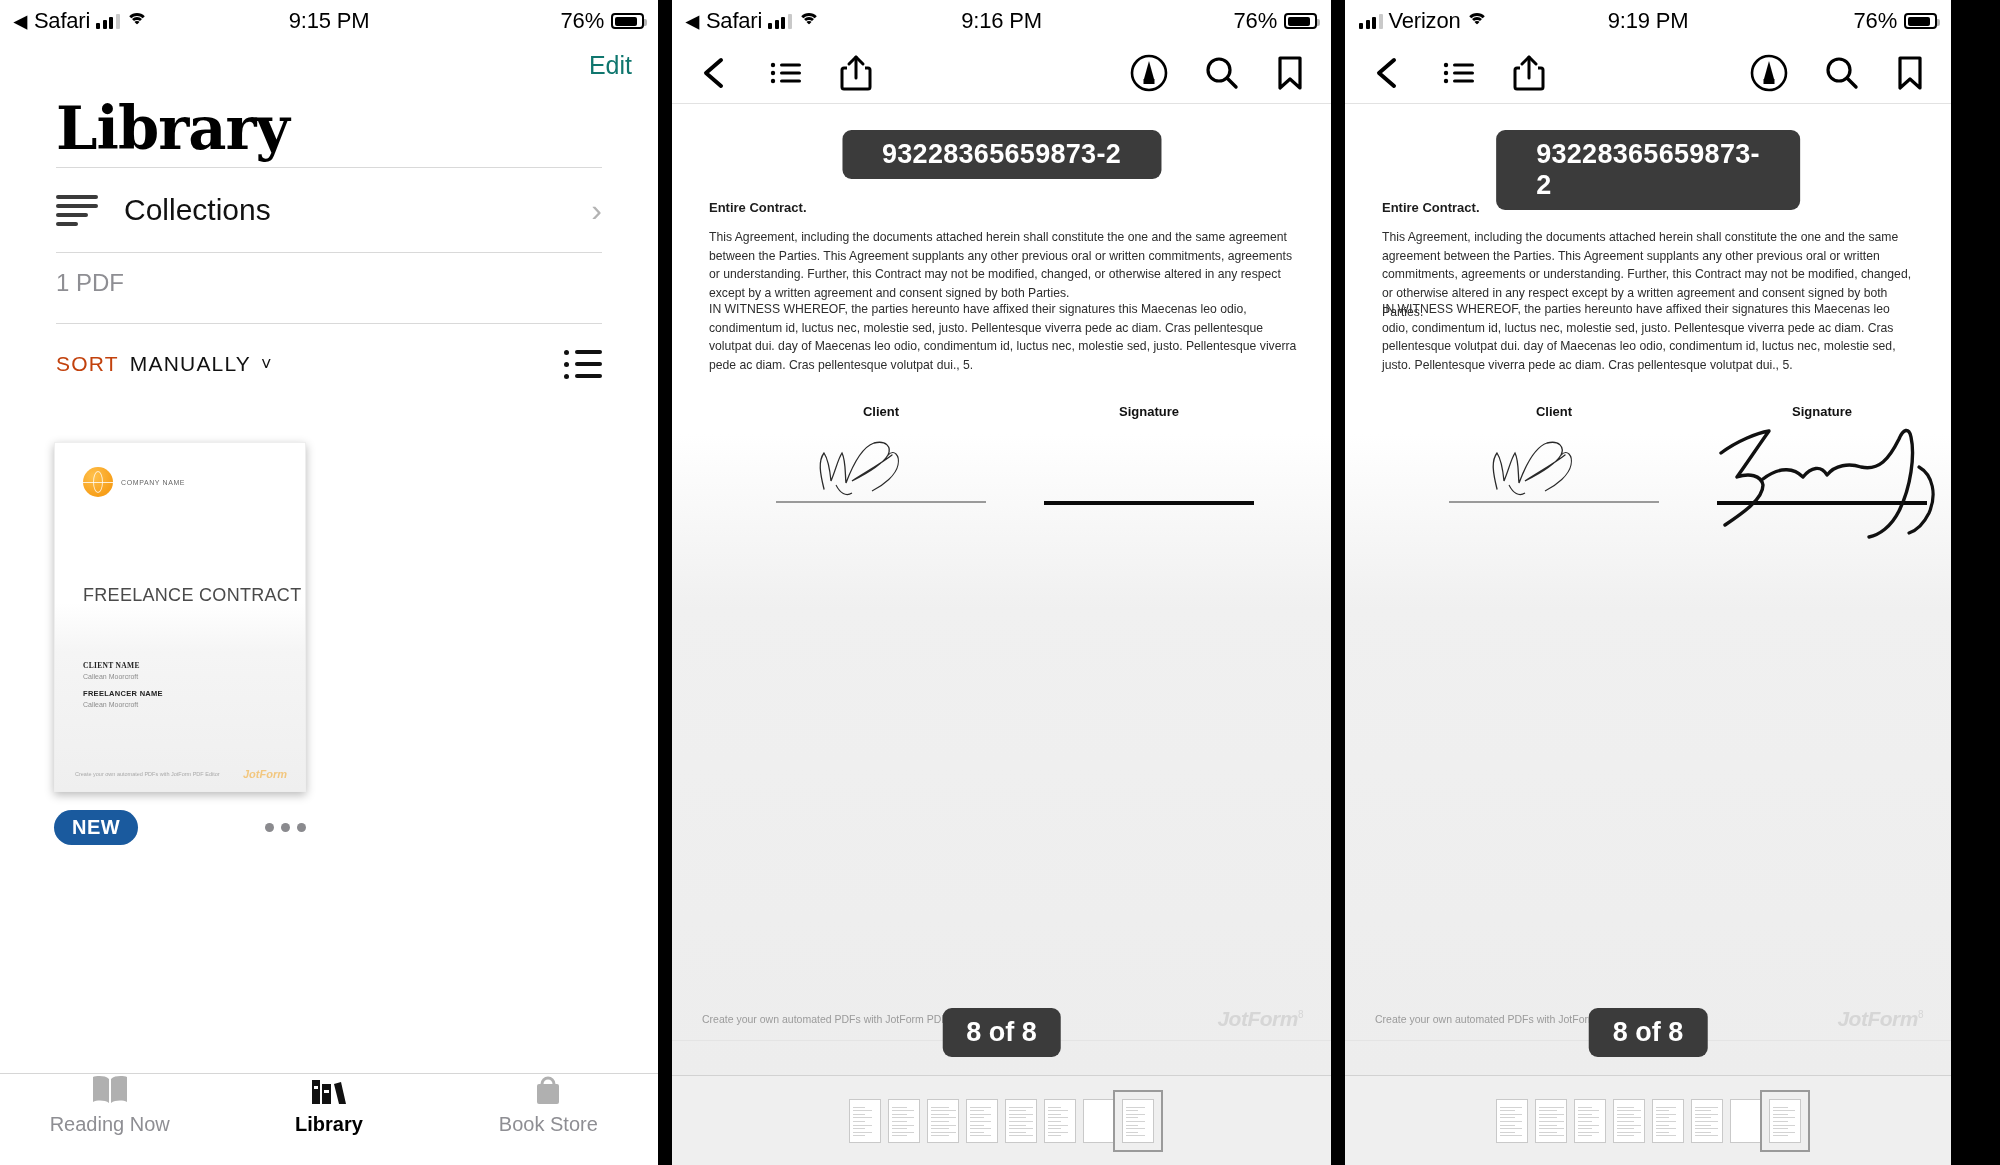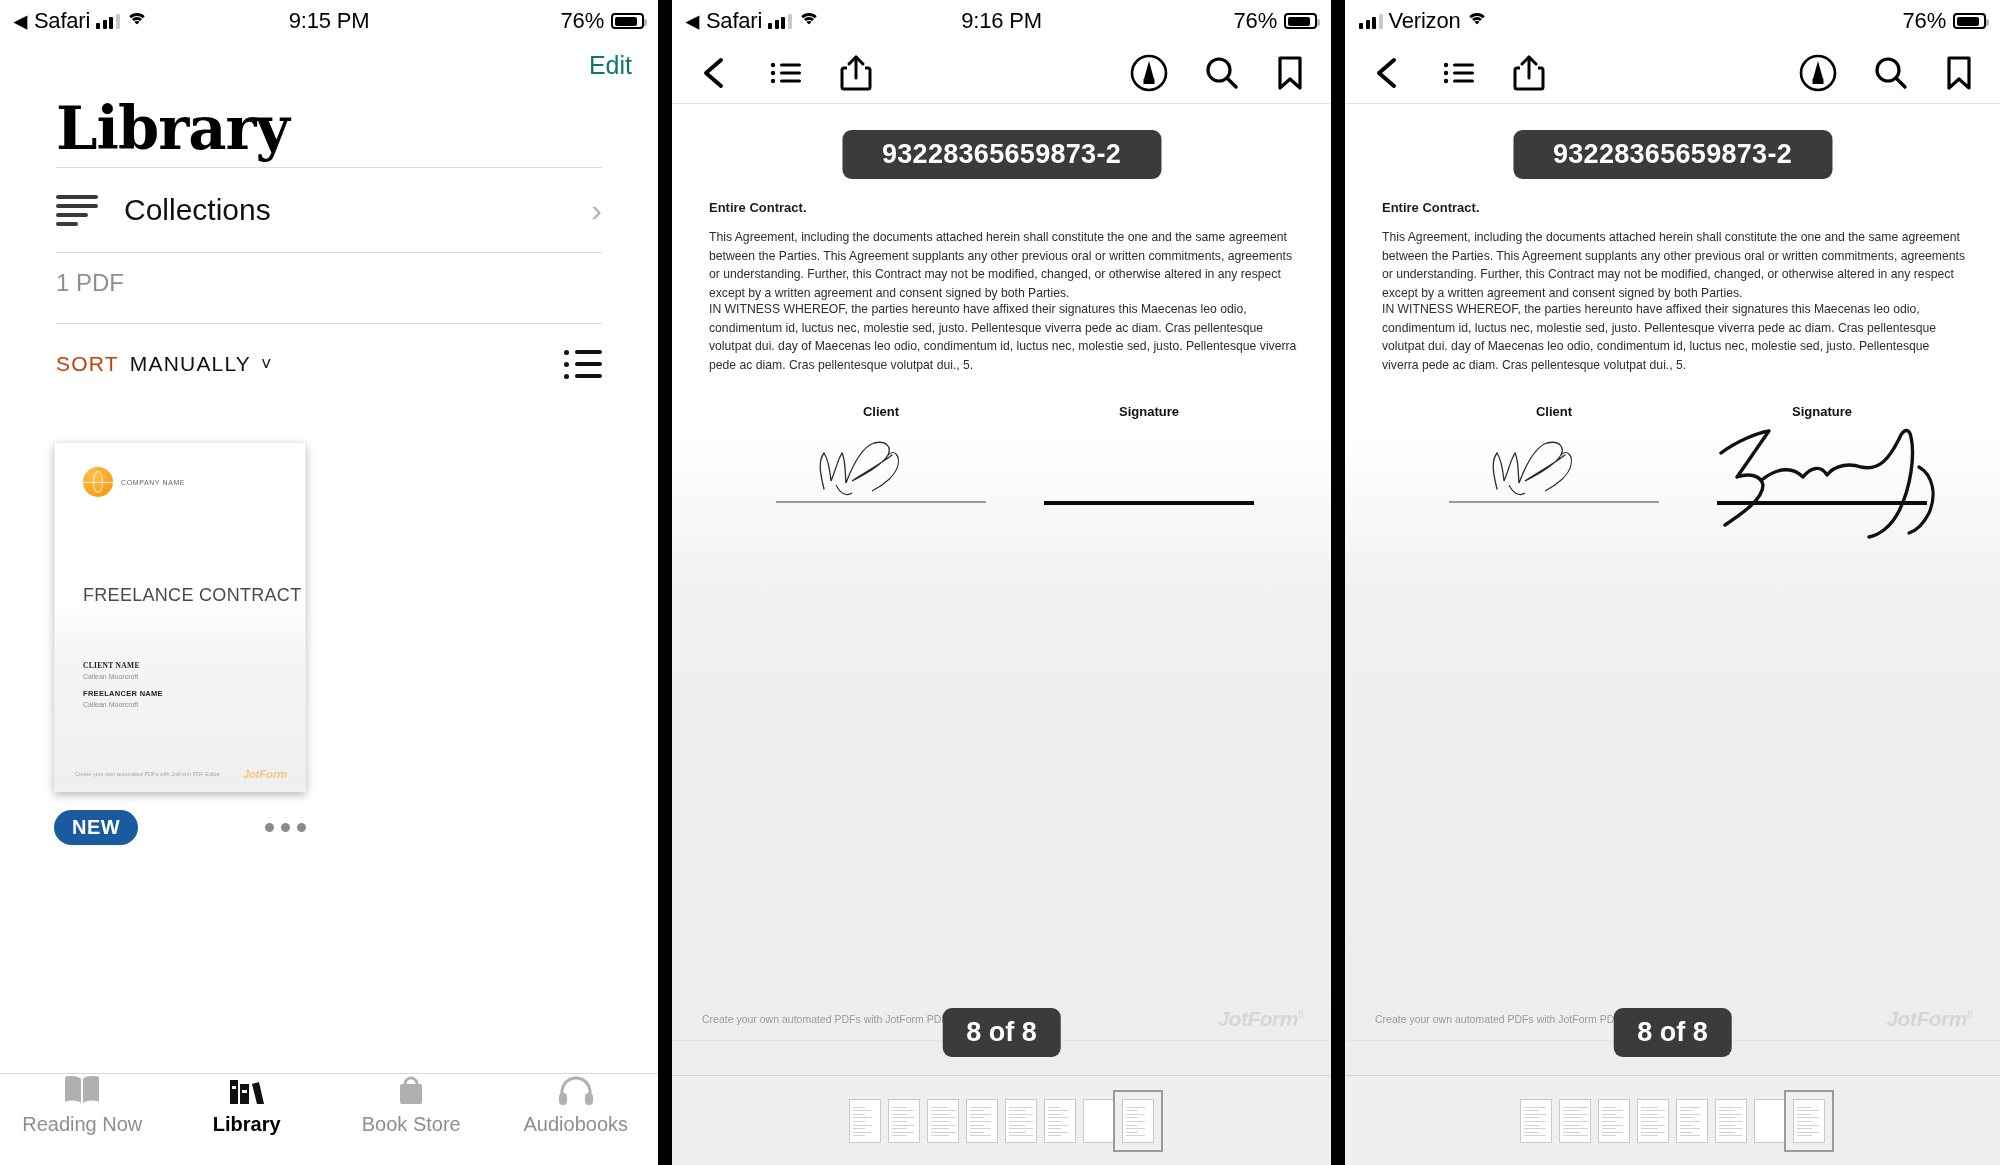--- a/index.html
+++ b/index.html
@@ -5,21 +5,21 @@
   * { margin:0; padding:0; box-sizing:border-box; }
   html,body{ width:2000px; height:1165px; overflow:hidden; background:#000; }
   body{ font-family:"Liberation Sans", sans-serif; }
 
   .screens { display:flex; width:2000px; height:1165px; }
 
   .panel { background:#fff; height:1165px; position:relative; overflow:hidden; }
   .panel-1 { width:658px; }
   .gap { width:14px; background:#000; height:1165px; flex:0 0 14px; }
   .panel-2 { width:659px; }
-  .panel-3 { width:655px; }
+  .panel-3 { width:606px; }
 
   
   .statusbar{
     height:42px; display:flex; align-items:center;
     padding:0 14px 0 14px; position:relative;
     font-size:22px; font-weight:600; color:#000; letter-spacing:-0.2px;
   }
   .sb-left{ display:flex; align-items:center; gap:6px; }
   .sb-back-arrow{ font-size:17px; line-height:1; margin-right:1px; }
   .sb-carrier{ font-size:22px; font-weight:500; }
@@ -279,28 +279,20 @@
         </svg>
         <span class="tlabel">Library</span>
       </div>
       <div class="tab">
         <svg width="40" height="32" viewBox="0 0 40 32">
           <path d="M14 10 a6 6 0 0 1 12 0" fill="none" stroke="#b0b0b0" stroke-width="3"></path>
           <rect x="9" y="10" width="22" height="20" rx="2" fill="#b0b0b0"></rect>
         </svg>
         <span class="tlabel">Book Store</span>
       </div>
-      <div class="tab">
-        <svg width="40" height="32" viewBox="0 0 40 32">
-          <path d="M6 24 V18 a14 14 0 0 1 28 0 V24" fill="none" stroke="#b0b0b0" stroke-width="3"></path>
-          <rect x="3" y="19" width="8" height="12" rx="4" fill="#b0b0b0"></rect>
-          <rect x="29" y="19" width="8" height="12" rx="4" fill="#b0b0b0"></rect>
-        </svg>
-        <span class="tlabel">Audiobooks</span>
-      </div>
     </div>
   </div>
 
   <div class="gap"></div>
 
   <div class="panel panel-2">
 
     <div class="statusbar">
       <div class="sb-left">
         <span class="sb-back-arrow">◀</span>
@@ -507,20 +499,21 @@
             <i></i>
             <i></i>
           </span>
         <span class="sb-carrier">Verizon</span>
         <span class="wifi">
             <span class="w1"></span>
             <span class="w2"></span>
             <span class="w3"></span>
           </span>
       </div>
+      <div class="sb-time">9:19 PM</div>
       <div class="sb-right">
         <span class="sb-pct">76%</span>
         <span class="battery">
             <i></i>
           </span>
       </div>
     </div>
 
     <div class="toolbar">
       <span class="tb-btn">

